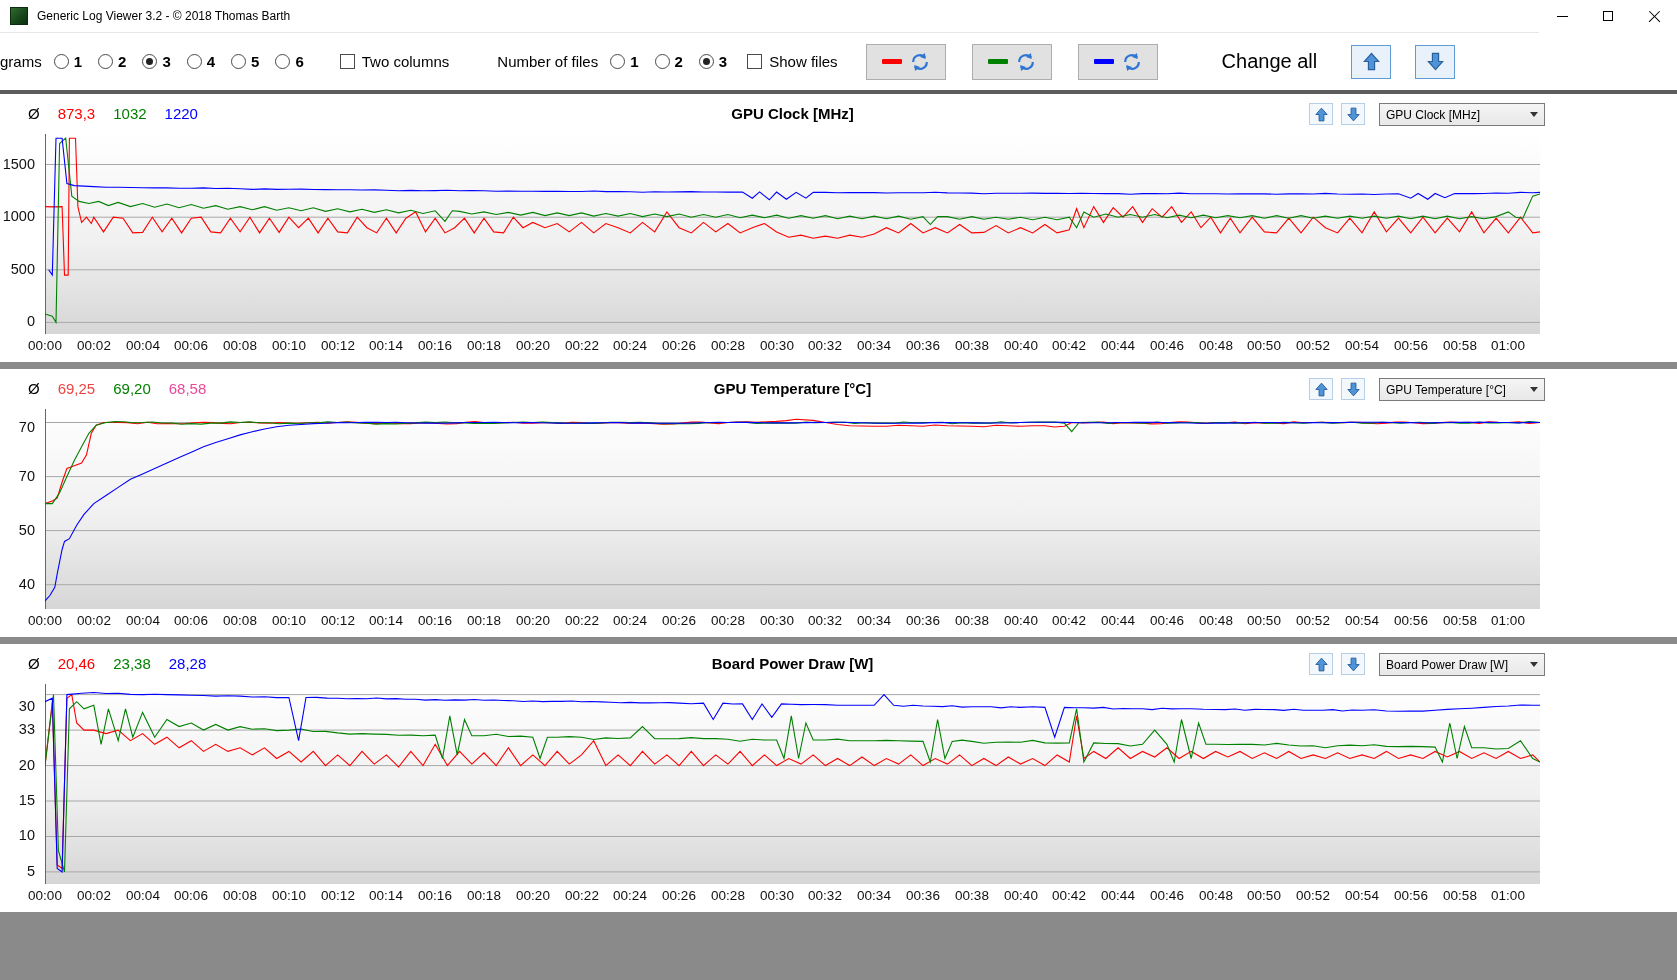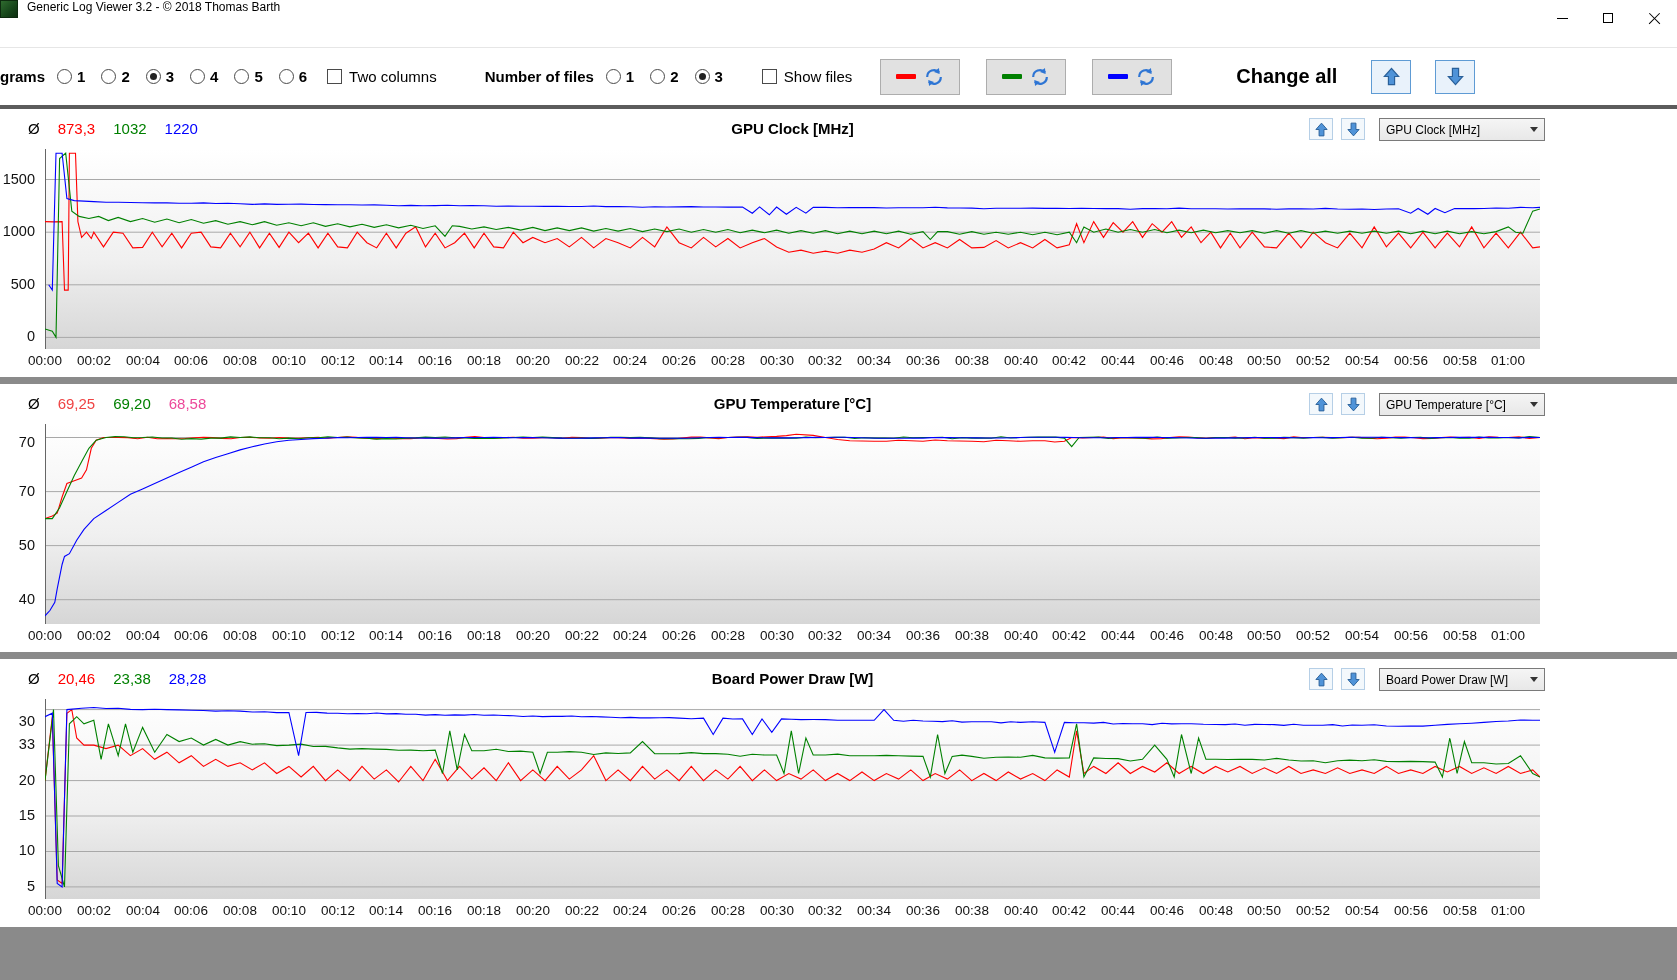--- a/index.html
+++ b/index.html
@@ -1,33 +1,33 @@
 <!DOCTYPE html>
 <html><head>
 <meta charset="utf-8">
 <style>
 *{box-sizing:border-box;margin:0;padding:0}
 html,body{width:1677px;height:980px;overflow:hidden}
 body{background:#8a8a8a;font-family:"Liberation Sans",sans-serif;position:relative;color:#000}
 
-.titlebar{height:48px;background:#fff;display:flex;border-bottom:1px solid #e6e6e6}
+.titlebar{height:33px;background:#fff;display:flex;align-items:center;padding-left:10px;border-bottom:1px solid #e6e6e6}
 .app-icon{width:18px;height:18px;background:linear-gradient(135deg,#2f6b2f 0%,#16451a 60%,#0d2e10 100%);border:1px solid #0d2a0f;margin-right:9px;flex:0 0 auto}
 .title-text{font-size:12px}
 .win-controls{margin-left:auto;display:flex;height:36px}
 .win-btn{width:46px;height:36px;background:#fff;border:none;display:flex;align-items:center;justify-content:center;cursor:pointer}
 .glyph-min{width:11px;height:1px;background:#000;display:block}
 .glyph-max{width:10px;height:10px;border:1px solid #000;display:block}
 .glyph-close{position:relative;width:13px;height:13px;display:block}
 .glyph-close::before,.glyph-close::after{content:"";position:absolute;left:-1px;top:6px;width:15px;height:1.3px;background:#000}
 .glyph-close::before{transform:rotate(45deg)}
 .glyph-close::after{transform:rotate(-45deg)}
 
 .toolbar{height:61px;background:#fff;display:flex;align-items:center;border-bottom:4px solid #5c5c5c}
 .tb-lbl{font-size:15px}
-.bold{font-weight:bold}
+.bold{font-weight:normal}
 .radio-group{display:flex;gap:16px;margin-left:12px}
 .radio-item{display:inline-flex;align-items:center;gap:5px;cursor:pointer}
 .radio{width:15px;height:15px;border:1px solid #4a4a4a;border-radius:50%;background:#fff;position:relative;flex:0 0 auto}
 .radio.sel::after{content:"";position:absolute;left:3px;top:3px;width:7px;height:7px;background:#222;border-radius:50%}
 .radio-lbl{font-weight:bold;font-size:15px}
 .check-item{display:inline-flex;align-items:center;gap:7px;font-size:15px;cursor:pointer}
 .checkbox{width:15px;height:15px;border:1px solid #4a4a4a;background:#fff;flex:0 0 auto}
 .color-btn{width:80px;height:36px;background:#e1e1e1;border:1px solid #adadad;display:inline-flex;align-items:center;justify-content:center;gap:8px;cursor:pointer}
 .dash{width:20px;height:5px;border-radius:1px;flex:0 0 auto}
 .arrow-btn-big{width:40px;height:34px;background:#e9f2fb;border:1px solid #5e9bd4;display:inline-flex;align-items:center;justify-content:center;cursor:pointer}
@@ -87,40 +87,40 @@
       </span>
       <span class="radio-item">
         <span class="radio"></span>
         <span class="radio-lbl">5</span>
       </span>
       <span class="radio-item">
         <span class="radio"></span>
         <span class="radio-lbl">6</span>
       </span>
     </div>
-  <label class="check-item" style="margin-left:20px">
+  <label class="check-item" style="margin-left:36px">
     <span class="checkbox"></span>
     <span>Two columns</span>
   </label>
   <span class="tb-lbl bold" style="margin-left:48px">Number of files</span>
   <div class="radio-group">
       <span class="radio-item">
         <span class="radio"></span>
         <span class="radio-lbl">1</span>
       </span>
       <span class="radio-item">
         <span class="radio"></span>
         <span class="radio-lbl">2</span>
       </span>
       <span class="radio-item">
         <span class="radio sel"></span>
         <span class="radio-lbl">3</span>
       </span>
     </div>
-  <label class="check-item" style="margin-left:39px">
+  <label class="check-item" style="margin-left:20px">
     <span class="checkbox"></span>
     <span>Show files</span>
   </label>
 
   <button class="color-btn" style="margin-left:28px">
     <span class="dash" style="background: rgb(255, 0, 0);"></span>
     <svg width="20" height="20" viewBox="0 0 22 22">
         <path d="M18.5 11a7.5 7.5 0 0 1-13.2 4.9" stroke="#2e75d4" stroke-width="2.4" fill="none"></path>
         <polygon points="5.6,20.8 4.7,14.2 11,16.5" fill="#2e75d4"></polygon>
         <path d="M3.5 11a7.5 7.5 0 0 1 13.2-4.9" stroke="#2e75d4" stroke-width="2.4" fill="none"></path>

